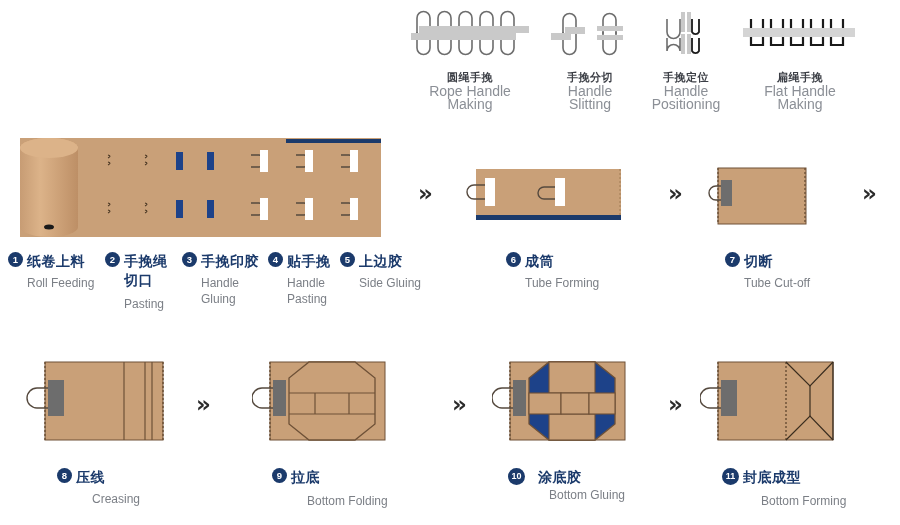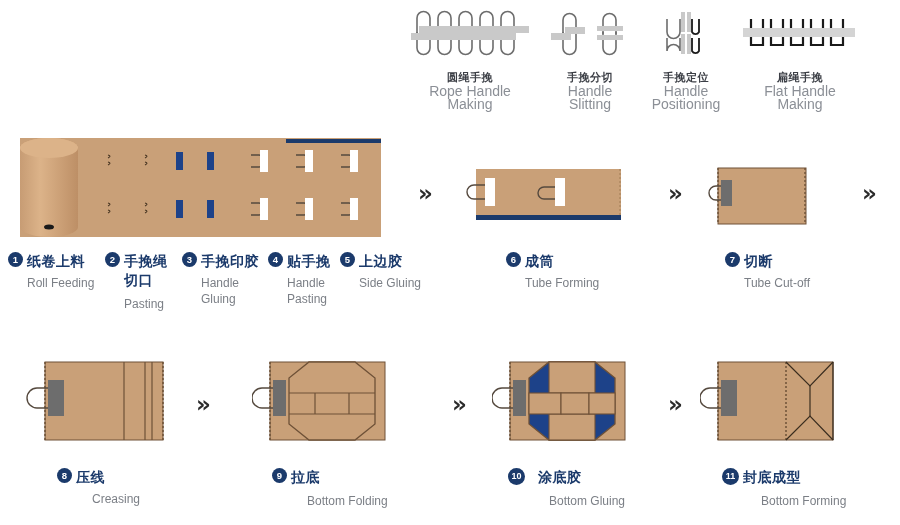--- a/index.html
+++ b/index.html
@@ -369,21 +369,21 @@
     <span class="txt">
       <span class="cn">拉底</span>
       <div class="en" style="margin-top:6px;margin-left:16px;">Bottom Folding</div>
     </span>
   </div>
 
   <div class="abs step-label" style="left:508px;top:468px;gap:9px;">
     <span class="badge" style="width:17px;height:17px;font-size:9px;">10</span>
     <span class="txt">
       <span class="cn">涂底胶</span>
-      <div class="en" style="margin-top:6px;margin-left:11px;">Bottom Gluing</div>
+      <div class="en" style="margin-left:11px;">Bottom Gluing</div>
     </span>
   </div>
 
   <div class="abs step-label" style="left:722px;top:468px;">
     <span class="badge" style="width:17px;height:17px;font-size:9px;">11</span>
     <span class="txt">
       <span class="cn">封底成型</span>
       <div class="en" style="margin-top:6px;margin-left:18px;">Bottom Forming</div>
     </span>
   </div>

